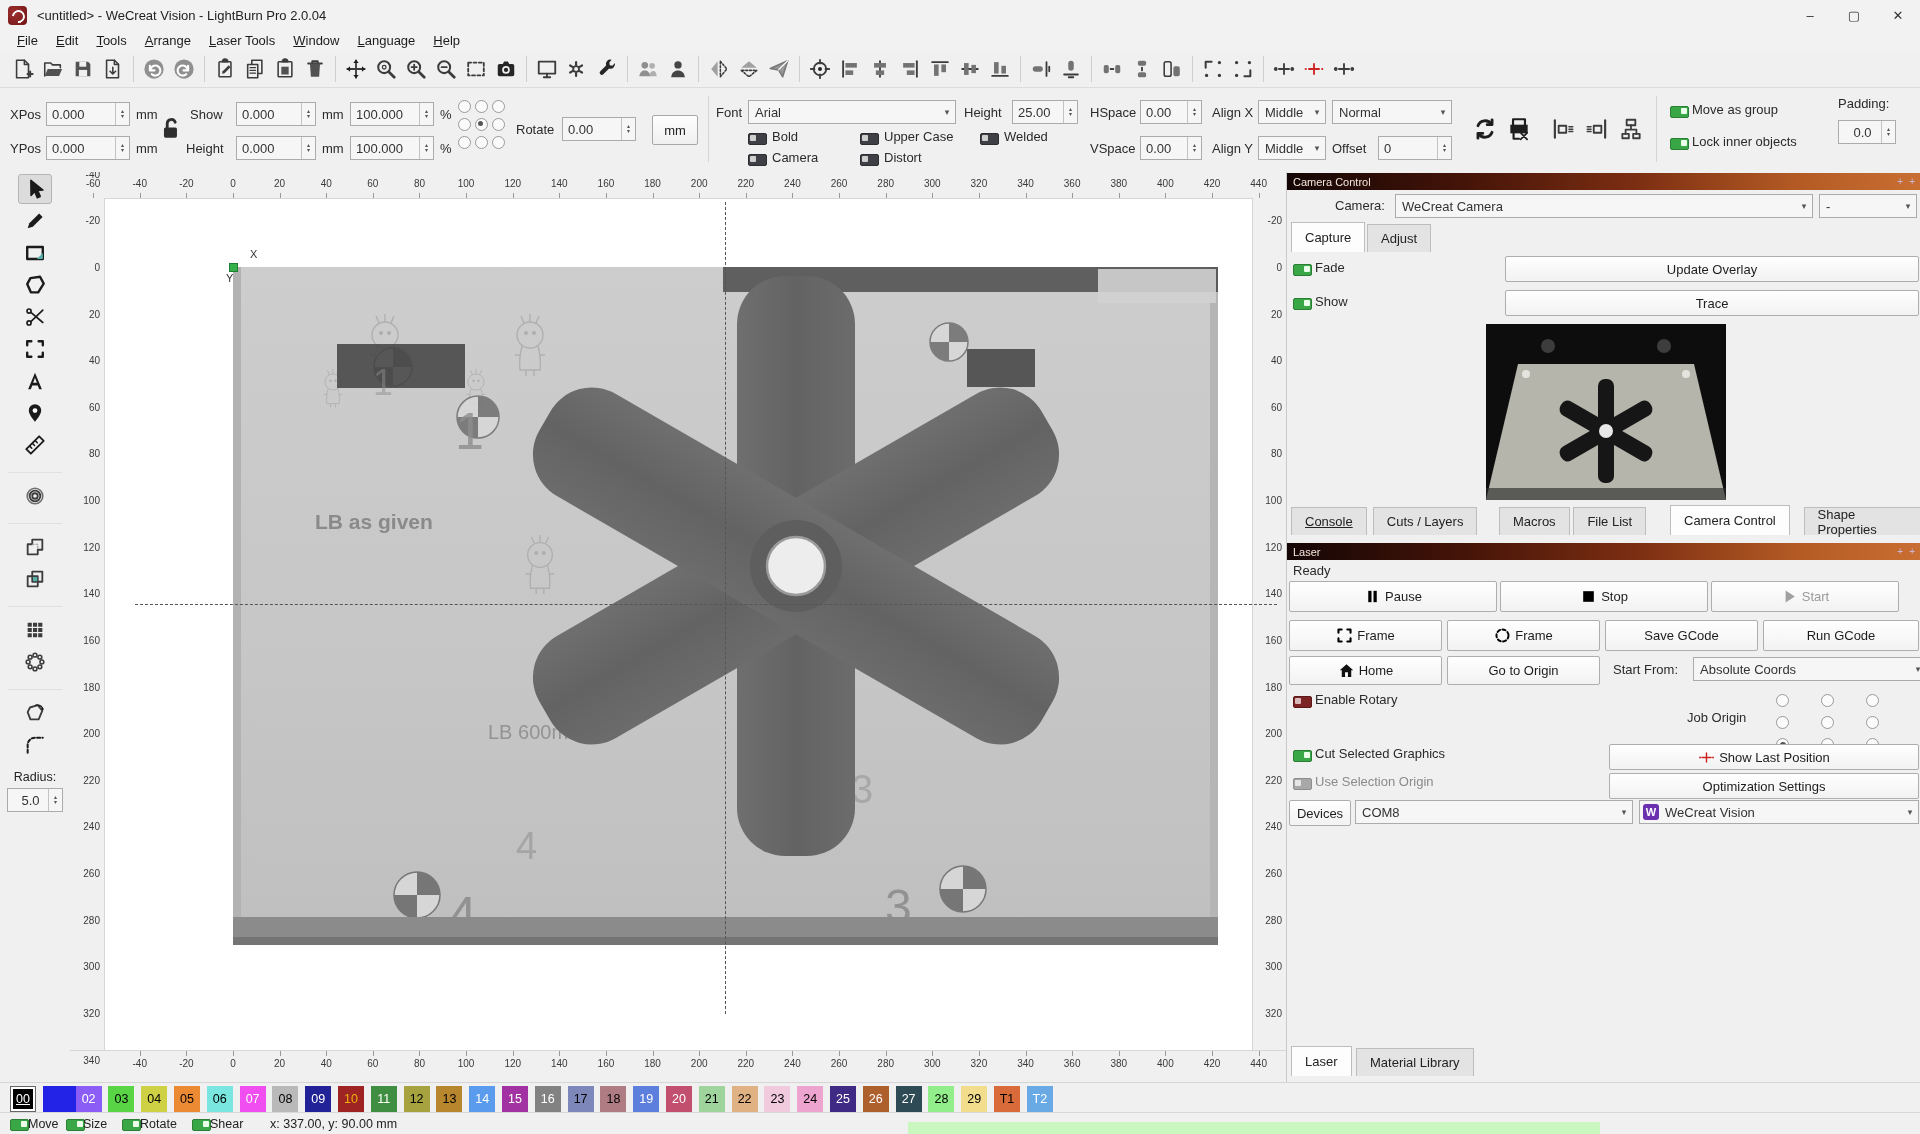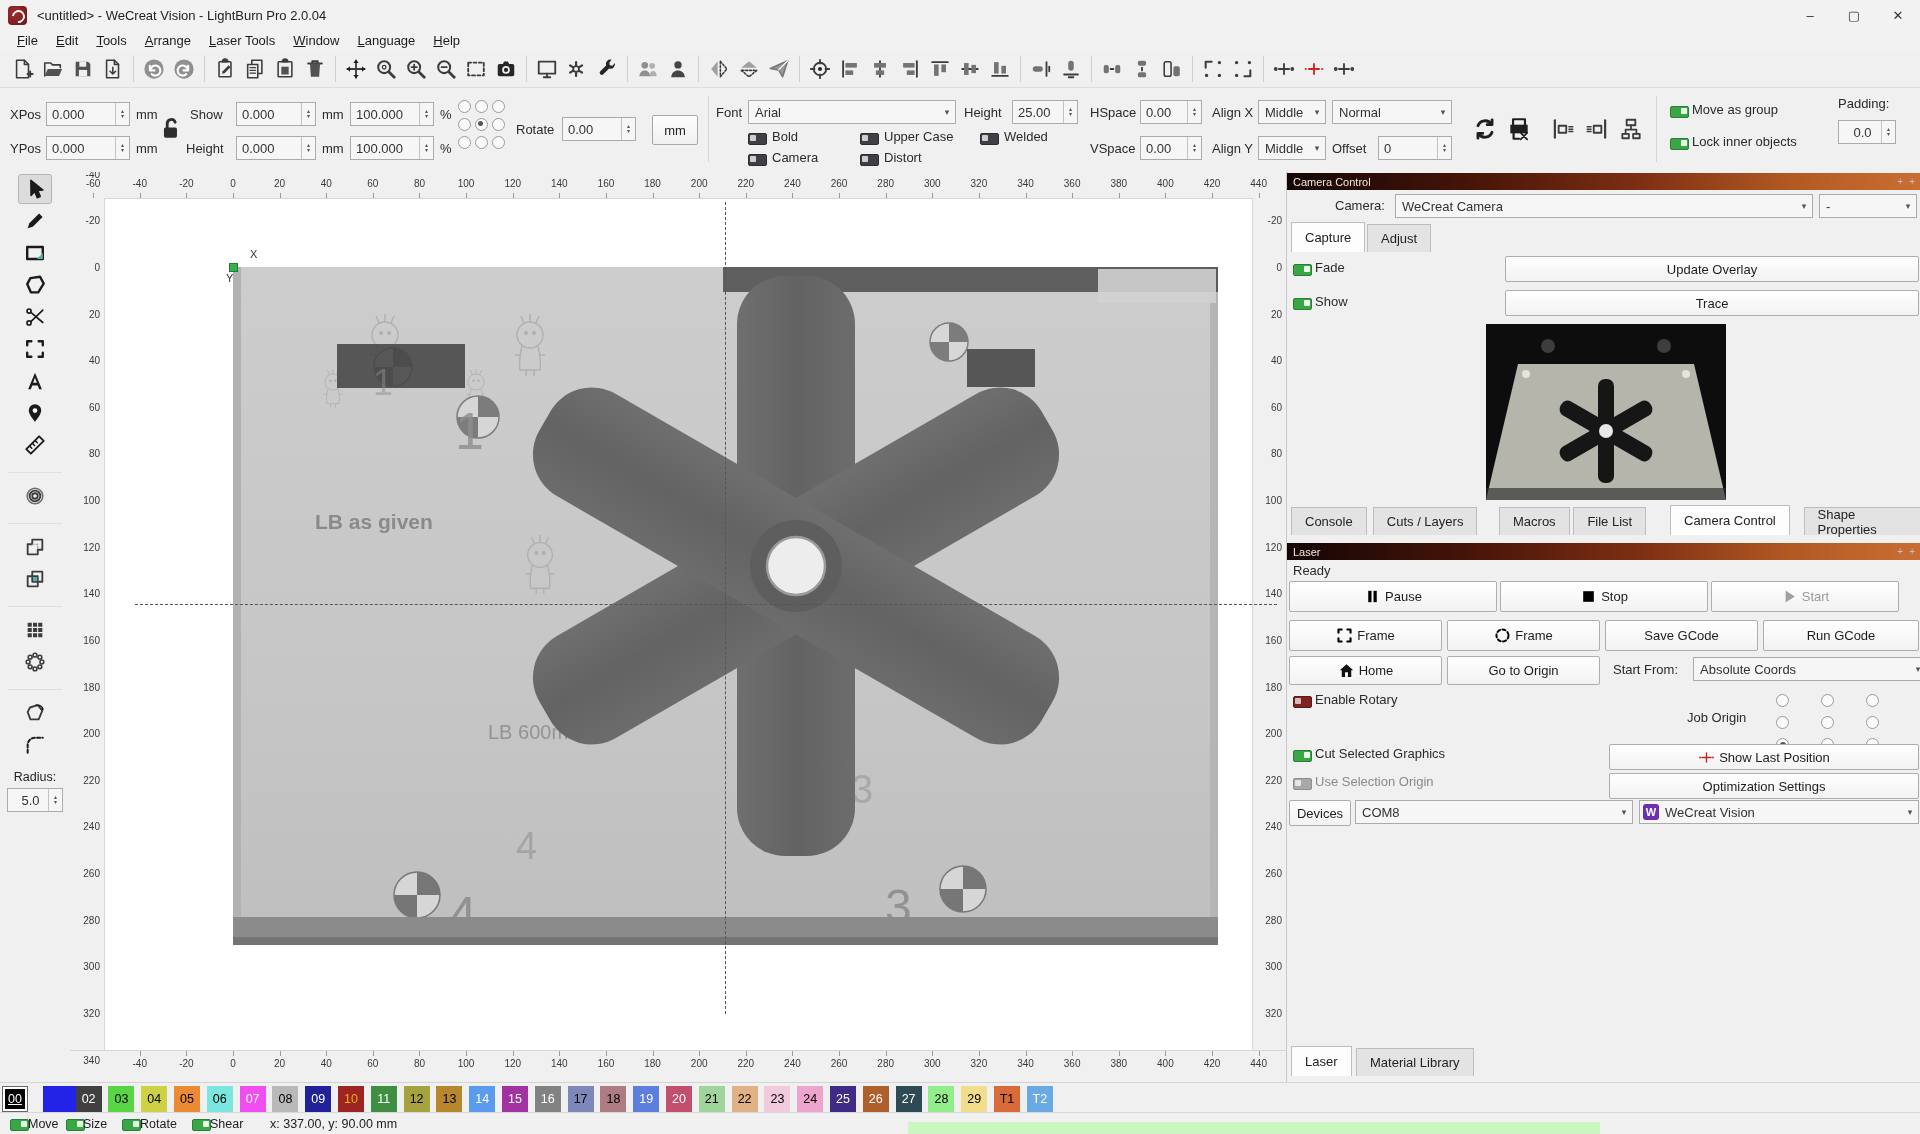--- a/index.html
+++ b/index.html
@@ -1224,21 +1224,21 @@
             <circle cx="40" cy="50" r="4" fill="#e5e5e0"></circle>
             <circle cx="200" cy="50" r="4" fill="#e5e5e0"></circle>
             <rect x="112" y="55" width="16" height="104" rx="7" fill="#161616" transform="rotate(0 120 107)"></rect>
             <rect x="112" y="55" width="16" height="104" rx="7" fill="#161616" transform="rotate(60 120 107)"></rect>
             <rect x="112" y="55" width="16" height="104" rx="7" fill="#161616" transform="rotate(120 120 107)"></rect>
             <circle cx="120" cy="107" r="7" fill="#e8e8e8"></circle>
             <rect x="0" y="164" width="240" height="12" fill="#2a2a2a" opacity=".65"></rect>
           </svg></div>
 
       <div id="docktabs">
-          <div class="ptab" style="left: 4px; top: 335px;">Console</div>
+          <div class="ptab" style="left: 4px; top: 335px; text-decoration: underline;">Console</div>
           <div class="ptab" style="left: 85.8px; top: 335px;">Cuts / Layers</div>
           <div class="ptab" style="left: 212px; top: 335px;">Macros</div>
           <div class="ptab" style="left: 286.4px; top: 335px;">File List</div>
           <div class="ptab active" style="left: 383px; top: 333px;">Camera Control</div>
           <div class="ptab" style="left: 516.6px; top: 335px;">Shape Properties</div>
         </div>
 
       <div class="phead" style="top:371px">
         <span>Laser</span>
         <span class="hicons">
@@ -1370,23 +1370,23 @@
         </span>
 
       <div id="bottomtabs">
           <div class="ptab active" style="left: 4px; top: 874px;">Laser</div>
           <div class="ptab" style="left: 69px; top: 876px;">Material Library</div>
         </div>
     </div>
   </div>
 
   <div class="palette" id="palette">
-      <div class="swatch seld" style="left: 2px; background: rgb(0, 0, 0); color: rgb(255, 255, 255); text-decoration: underline;">00</div>
+      <div class="swatch seld" style="left: 10px; background: rgb(0, 0, 0); color: rgb(255, 255, 255); text-decoration: underline;">00</div>
       <div class="swatch" style="left: 42.8px; background: rgb(35, 35, 232); color: rgb(255, 255, 255); padding-left: 41px;">01</div>
-      <div class="swatch" style="left: 75.6px; background: #404040; color: rgb(255, 255, 255); text-align: center;">02</div>
+      <div class="swatch" style="left: 75.6px; background: #8b5cf6; color: rgb(255, 255, 255); text-align: center;">02</div>
       <div class="swatch" style="left: 108.4px; background: rgb(88, 212, 69); color: rgb(0, 0, 0);">03</div>
       <div class="swatch" style="left: 141.2px; background: rgb(207, 209, 69); color: rgb(0, 0, 0);">04</div>
       <div class="swatch" style="left: 174px; background: rgb(236, 138, 51); color: rgb(0, 0, 0);">05</div>
       <div class="swatch" style="left: 206.8px; background: rgb(122, 230, 224); color: rgb(0, 0, 0);">06</div>
       <div class="swatch" style="left: 239.6px; background: rgb(240, 78, 240); color: rgb(255, 255, 255);">07</div>
       <div class="swatch" style="left: 272.4px; background: rgb(185, 185, 185); color: rgb(0, 0, 0);">08</div>
       <div class="swatch" style="left: 305.2px; background: rgb(34, 34, 152); color: rgb(255, 255, 255);">09</div>
       <div class="swatch" style="left: 338px; background: rgb(158, 36, 36); color: #eab308;">10</div>
       <div class="swatch" style="left: 370.8px; background: rgb(63, 142, 65); color: rgb(255, 255, 255);">11</div>
       <div class="swatch" style="left: 403.6px; background: rgb(165, 162, 63); color: rgb(0, 0, 0);">12</div>

